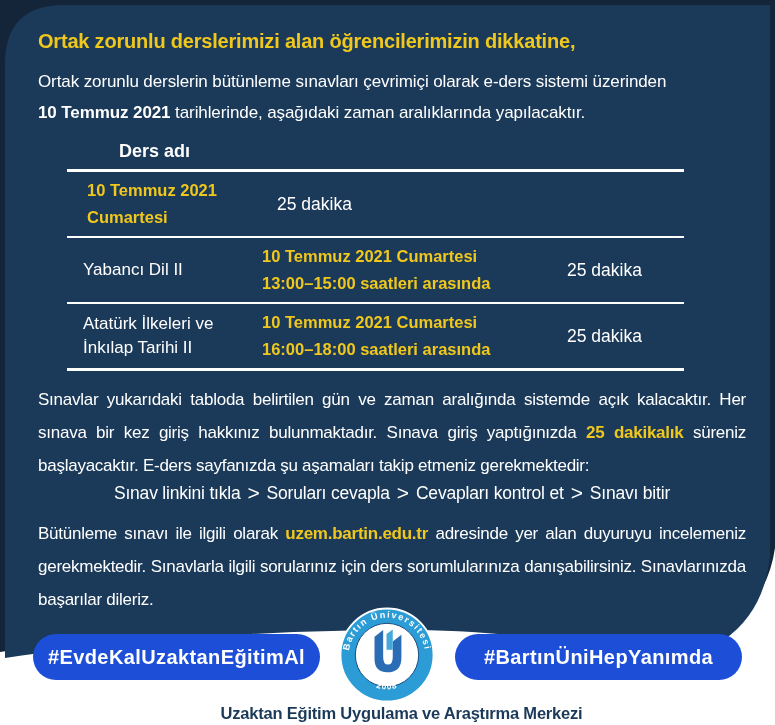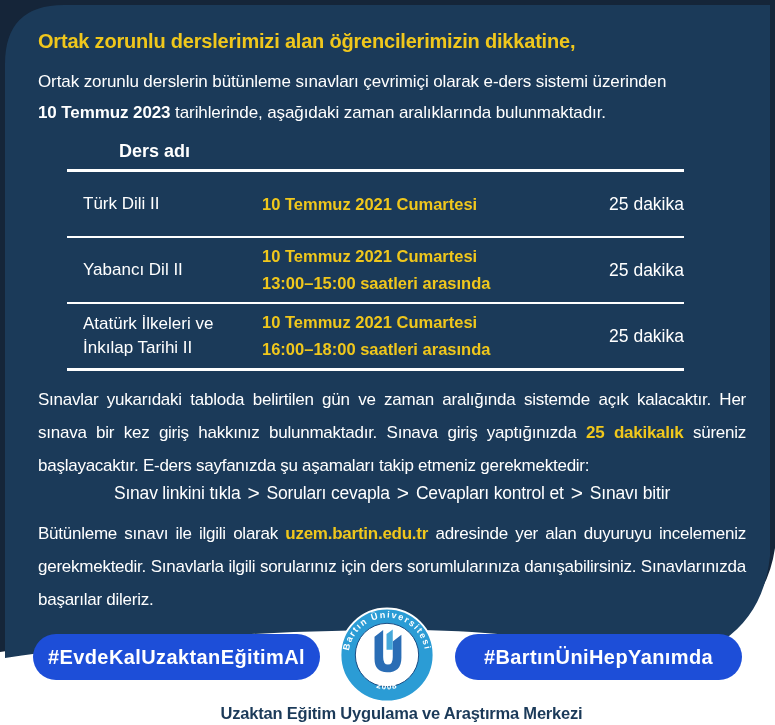--- a/index.html
+++ b/index.html
@@ -27,21 +27,21 @@
   .exam-table{left:67px;top:138px;width:617px;color:#ffffff;}
   .t-row{display:grid;grid-template-columns:175px 290px 1fr;align-items:center;}
   .t-head{padding:3px 0 7px 0;border-bottom:3px solid #ffffff;font-weight:bold;font-size:18px;}
   .t-head .h-course{text-align:center;}
   .t-head .h-date{text-align:left;padding-left:45px;}
   .t-head .h-dur{text-align:center;padding-left:35px;}
   .t-body .t-row{border-bottom:2px solid #ffffff;min-height:62px;padding:1px 0;}
   .t-body .t-row:last-child{border-bottom:3px solid #ffffff;}
   .c-course{padding-left:16px;font-size:17px;line-height:24px;}
   .c-date{padding-left:20px;color:#f0c71c;font-weight:bold;font-size:16.5px;line-height:27px;}
-  .c-dur{text-align:right;padding-left:35px;font-size:17.5px;}
+  .c-dur{text-align:left;padding-left:35px;font-size:17.5px;}
 
   .para{
     left:38px;top:383px;width:708px;
     color:#ffffff;font-size:17px;line-height:33px;letter-spacing:-0.25px;
     text-align:justify;
   }
   .para.announce{top:517px;}
 
   .steps{
     left:38px;top:481px;width:708px;text-align:center;
@@ -72,30 +72,29 @@
 
 <svg class="bg-svg" width="775" height="725" viewBox="0 0 775 725">
   <path d="M0 0 H775 V548 Q762 638 646 656 C588 636 514 624 400 624 C300 624 160 630 0 652 Z" fill="#152539"></path>
   <path d="M64 5 H770 V556 Q760 653 646 666 C588 644 514 630 400 630 C300 630 160 636 5 658 V64 Q5 5 64 5 Z" fill="#1b3a59"></path>
 </svg>
 
 <div class="layer attention">Ortak zorunlu derslerimizi alan öğrencilerimizin dikkatine,</div>
 
 <div class="layer intro">
   <span>Ortak zorunlu derslerin bütünleme sınavları çevrimiçi olarak e-ders sistemi üzerinden</span><br>
-  <b>10 Temmuz 2023</b><span> tarihlerinde, aşağıdaki zaman aralıklarında bulunmaktadır.</span>
+  <b>10 Temmuz 2021</b><span> tarihlerinde, aşağıdaki zaman aralıklarında yapılacaktır.</span>
 </div>
 
 <div class="layer exam-table">
   <div class="t-row t-head">
     <div class="h-course">Ders adı</div>
   </div>
   <div class="t-body">
     <div class="t-row">
-      <div class="c-course">Türk Dili II</div>
       <div class="c-date">
         <div>10 Temmuz 2021 Cumartesi</div>
       </div>
       <div class="c-dur">25 dakika</div>
     </div>
     <div class="t-row">
       <div class="c-course">Yabancı Dil II</div>
       <div class="c-date">
         <div>10 Temmuz 2021 Cumartesi</div>
         <div>13:00–15:00 saatleri arasında</div>

